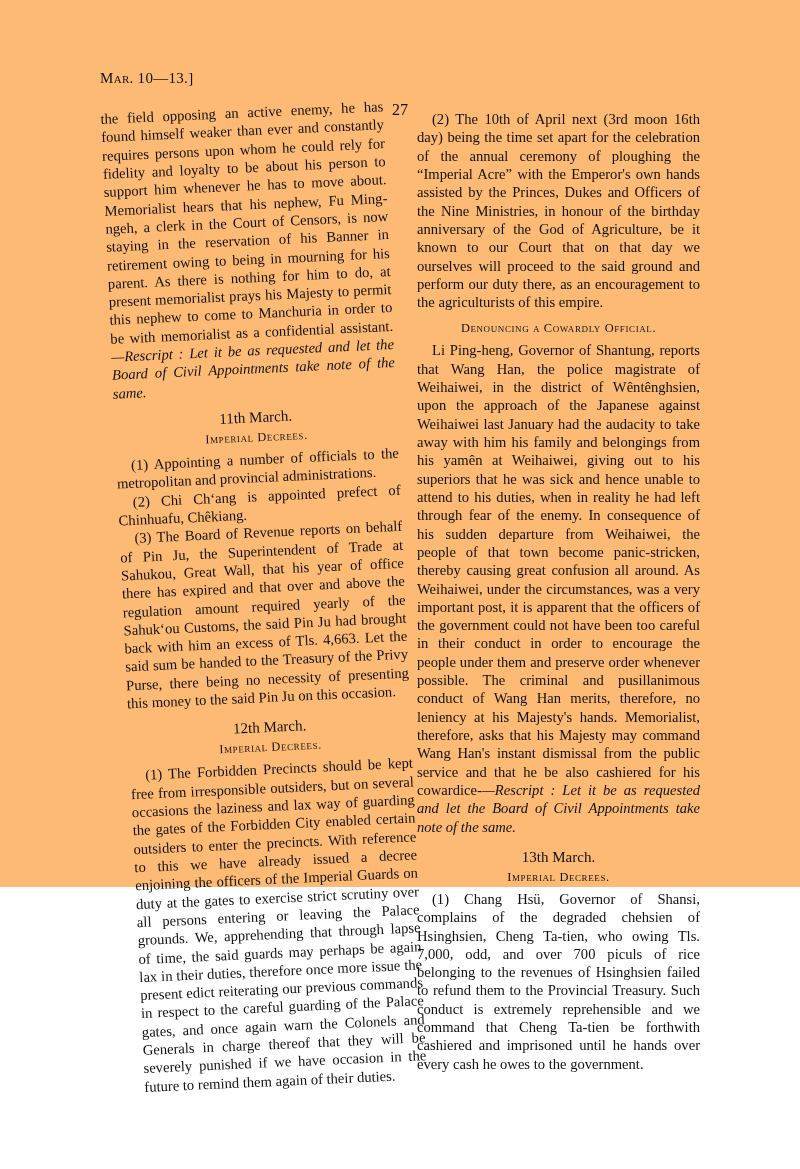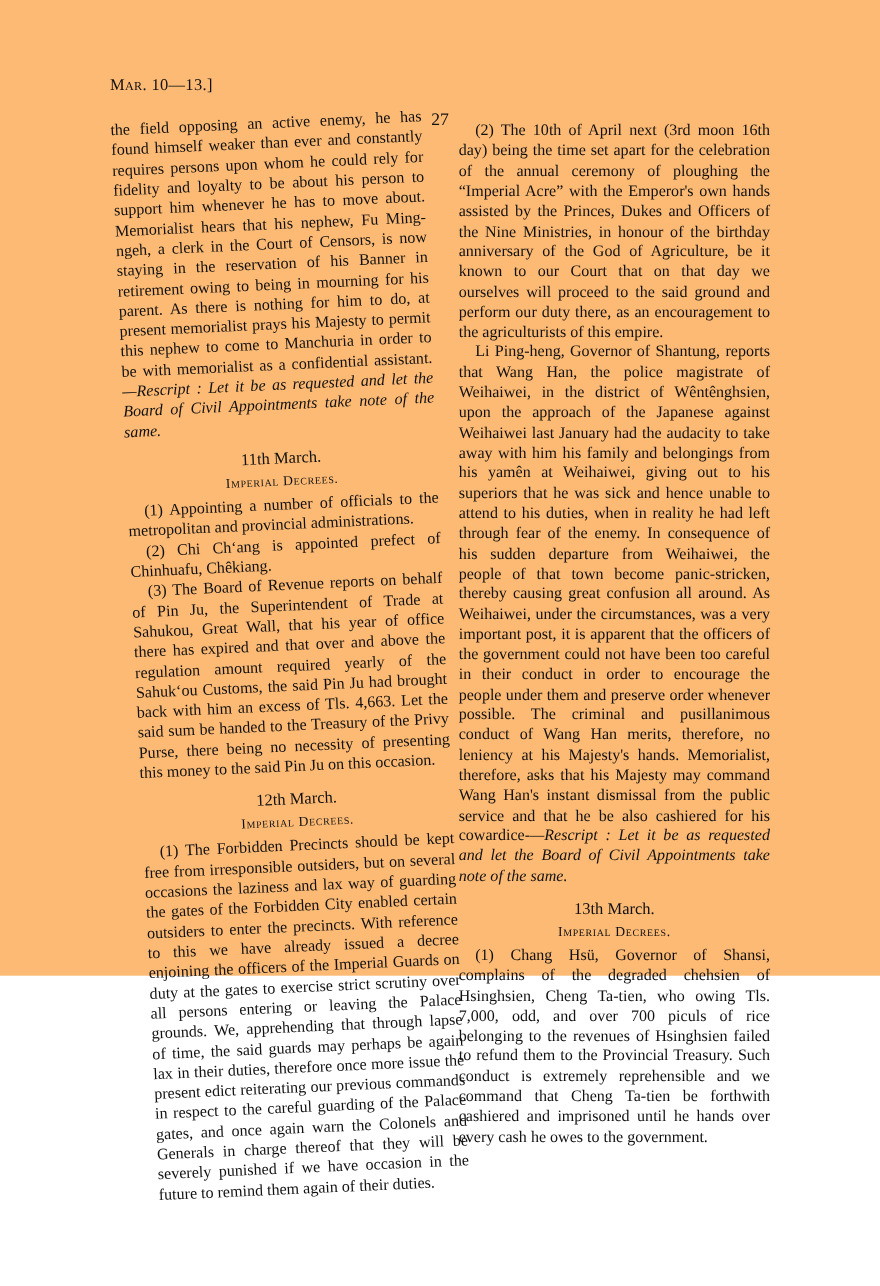--- a/index.html
+++ b/index.html
@@ -118,20 +118,21 @@
       <div class="small-caps-head">Imperial Decrees.</div>
 
       <p class="ind">(1) The Forbidden Precincts should be kept free from irresponsible outsiders, but on several occasions the laziness and lax way of guarding the gates of the Forbidden City enabled certain outsiders to enter the precincts. With reference to this we have already issued a decree enjoining the officers of the Imperial Guards on duty at the gates to exercise strict scrutiny over all persons entering or leaving the Palace grounds. We, apprehending that through lapse of time, the said guards may perhaps be again lax in their duties, therefore once more issue the present edict reiterating our previous commands in respect to the careful guarding of the Palace gates, and once again warn the Colonels and Generals in charge thereof that they will be severely punished if we have occasion in the future to remind them again of their duties.</p>
 
     </div>
 
     <div class="col col-right">
 
       <p class="ind">(2) The 10th of April next (3rd moon 16th day) being the time set apart for the celebration of the annual ceremony of ploughing the “Imperial Acre” with the Emperor's own hands assisted by the Princes, Dukes and Officers of the Nine Ministries, in honour of the birthday anniversary of the God of Agriculture, be it known to our Court that on that day we ourselves will proceed to the said ground and perform our duty there, as an encouragement to the agriculturists of this empire.</p>
 
+      <div class="small-caps-head tight">Denouncing a Cowardly Official.</div>
 
       <p class="ind"><span>Li Ping-heng, Governor of Shantung, reports that Wang Han, the police magistrate of Weihaiwei, in the district of Wêntênghsien, upon the approach of the Japanese against Weihaiwei last January had the audacity to take away with him his family and belongings from his yamên at Weihaiwei, giving out to his superiors that he was sick and hence unable to attend to his duties, when in reality he had left through fear of the enemy. In consequence of his sudden departure from Weihaiwei, the people of that town become panic-stricken, thereby causing great confusion all around. As Weihaiwei, under the circumstances, was a very important post, it is apparent that the officers of the government could not have been too careful in their conduct in order to encourage the people under them and preserve order whenever possible. The criminal and pusillanimous conduct of Wang Han merits, therefore, no leniency at his Majesty's hands. Memorialist, therefore, asks that his Majesty may command Wang Han's instant dismissal from the public service and that he be also cashiered for his cowardice-</span><em>—Rescript : Let it be as requested and let the Board of Civil Appointments take note of the same.</em></p>
 
       <div class="center-head">13th March.</div>
       <div class="small-caps-head">Imperial Decrees.</div>
 
       <p class="ind">(1) Chang Hsü, Governor of Shansi, complains of the degraded chehsien of Hsinghsien, Cheng Ta-tien, who owing Tls. 7,000, odd, and over 700 piculs of rice belonging to the revenues of Hsinghsien failed to refund them to the Provincial Treasury. Such conduct is extremely reprehensible and we command that Cheng Ta-tien be forthwith cashiered and imprisoned until he hands over every cash he owes to the government.</p>
 
     </div>
 

